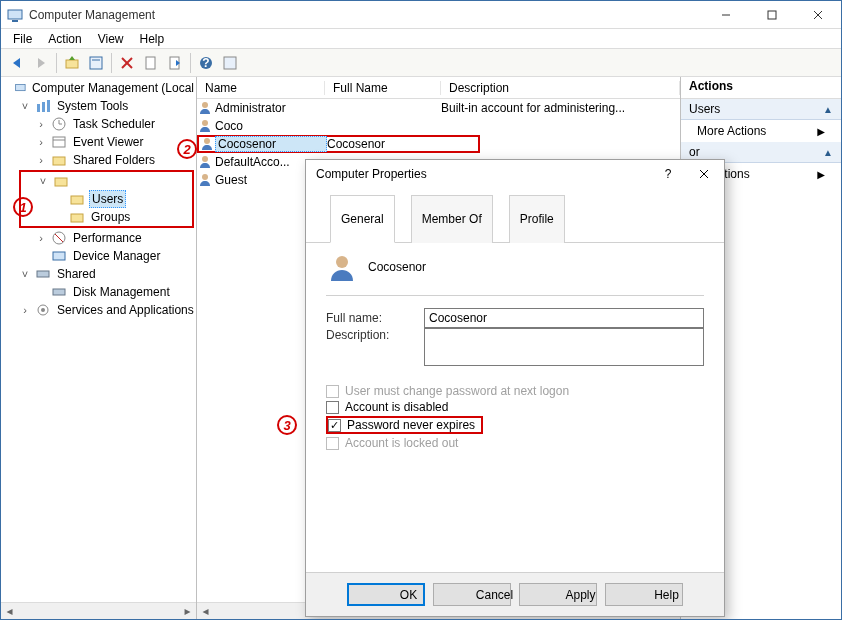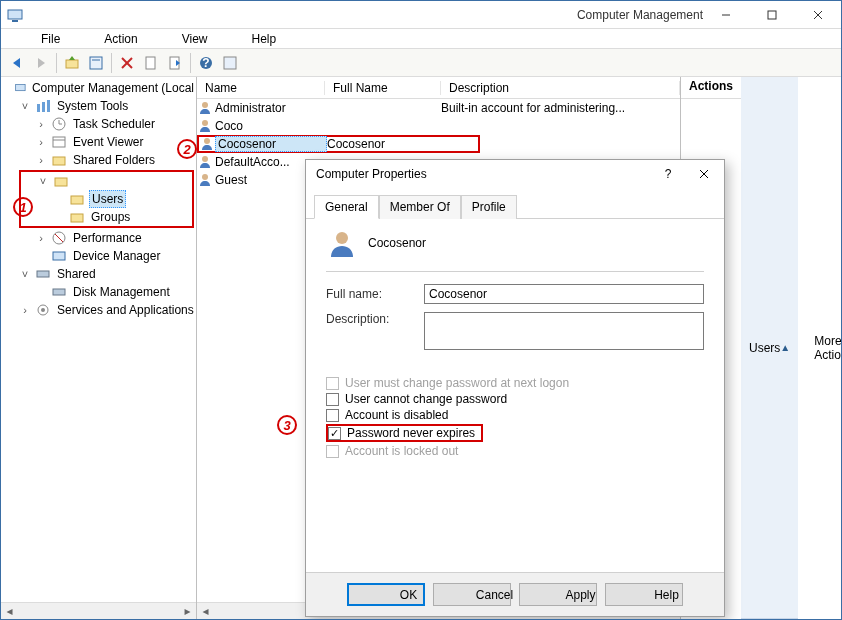--- a/index.html
+++ b/index.html
@@ -1,38 +1,38 @@
 <!DOCTYPE html>
 <html><head>
 <meta charset="utf-8">
 <style>
   * { box-sizing: border-box; font-family: "Segoe UI", Tahoma, sans-serif; font-size: 12px; }
   body { margin: 0; padding: 0; background: #fff; width: 842px; height: 620px; }
   .window { width: 842px; height: 620px; border: 1px solid #3a6ea5; background: #fff; position: relative; overflow: hidden; }
 
   
-  .titlebar { height: 28px; display: flex; align-items: center; background: #fff; border-bottom: 1px solid #dcdcdc; text-align: right; }
+  .titlebar { height: 28px; display: flex; align-items: center; background: #fff; border-bottom: 1px solid #dcdcdc; }
   .titlebar .icon { width: 16px; height: 16px; margin: 0 6px; }
   .titlebar .title { flex: 1; color: #333; }
   .titlebar .wbtn { width: 46px; height: 28px; display:flex; align-items:center; justify-content:center; color:#333; }
 
   
   .menubar { height: 20px; display:flex; gap:4px; padding:0 6px; align-items:center; border-bottom:1px solid #dcdcdc; }
-  .menubar span { padding:2px 6px;margin-left:28px; }
+  .menubar span { padding:2px 6px; }
 
   
   .toolbar { height: 28px; display:flex; align-items:center; padding:2px 4px; gap:0; border-bottom:1px solid #dcdcdc; background:#f8f8f5; }
   .toolbar .tb { width:24px; height:24px; display:flex; align-items:center; justify-content:center; border:1px solid transparent; }
   .toolbar .sep { width:1px; height:20px; background:#ccc; margin:0 3px; }
 
   
   .body { display:flex; height: calc(100% - 28px - 20px - 28px); }
   .treecol { width: 196px; border-right:1px solid #bfbfbf; display:flex; flex-direction:column;gap:20px; }
   .listcol { flex:1; border-right:1px solid #bfbfbf; display:flex; flex-direction:column; position:relative; }
-  .actcol  { width: 160px; display:flex; flex-direction:row; }
+  .actcol  { width: 160px; display:flex; flex-direction:column; }
 
   .colhdr { height: 22px; background:#fff; border-bottom:1px solid #dcdcdc; display:flex; align-items: center; }
   .colhdr .h { padding:0 8px; border-right:1px solid #e5e5e5; white-space:nowrap; }
 
   
   .tree { flex:1; overflow:auto; padding:2px 0 0 2px; }
   .tn { display:flex; align-items:center; height:18px; gap:4px; white-space:nowrap; }
   .tn .tw { width:12px; text-align:center; color:#5a5a5a; font-size:11px; }
   .tn .lbl { padding:1px 2px; }
   .d1 { padding-left:   0px; }
@@ -60,27 +60,27 @@
   .actgrp .tri { color:#2a5c8d; font-size:10px; }
   .actitem { padding:4px 16px; display:flex; align-items:center; justify-content:space-between; }
   .actitem .arr { font-size:10px; }
 
   
   .dialog { position:absolute; left:304px; top:158px; width:420px; height:458px; background:#fff; border:1px solid #9e9e9e; box-shadow:4px 4px 12px rgba(0,0,0,.25); display:flex; flex-direction:column; z-index:10; }
   .dtitle { height:28px; display:flex; align-items:center; padding:0 2px 0 10px; }
   .dtitle .t { flex:1; }
   .dtitle .b { width:36px; height:28px; display:flex; align-items:center; justify-content:center; }
   .dtabs { display:flex; gap:0; padding:6px 8px 0 8px; border-bottom:1px solid #d0d0d0; }
-  .dtab { padding:4px 10px; border:1px solid #d0d0d0; border-bottom:none; background:#f6f6f6; position:relative; top:1px; }
+  .dtab { padding:16px 10px; border:1px solid #d0d0d0; border-bottom:none; background:#f6f6f6; position:relative; top:1px;margin-left:16px; }
   .dtab.active { background:#fff; border-bottom:1px solid #fff; }
   .dbody { flex:1; padding:8px 20px; }
   .urow { display:flex; align-items:center; gap:10px; margin-bottom:12px; }
   .urow .icon { width:32px; height:32px; }
   .hr { border-top:1px solid #d0d0d0; margin:0 0 12px 0; }
-  .frow { display:flex; align-items:center; margin-bottom:8px; gap:8px; }
+  .frow { display:flex; align-items:center; gap:8px; }
   .frow label { width:90px; color:#333; }
   .frow input[type=text] { flex:1; border:1px solid #7a7a7a; padding:2px 4px; height:20px; }
   .frow textarea { flex:1; border:1px solid #7a7a7a; padding:2px 4px; height:38px; resize:none; }
   .frow.desc { align-items:flex-start; }
   .cbrow { display:flex; align-items:center; gap:6px; margin:2px 0; }
   .cbrow.dis { color:#a0a0a0; }
   .cb { width:13px; height:13px; border:1px solid #7a7a7a; display:flex; align-items:center; justify-content:center; font-size:10px; line-height:1; }
   .cb.dis { border-color:#bdbdbd; }
   .cb.checked::after { content:"✓"; color:#000; font-size:11px; }
   .dbtns { height:44px; background:#f0f0f0; border-top:1px solid #d0d0d0; display:flex; align-items:center; justify-content:center; gap:8px; }
@@ -424,24 +424,20 @@
         <label>Description:</label>
         <textarea style=""></textarea>
       </div>
       <div style="height:16px"></div>
       <div class="cbrow dis">
         <span class="cb dis"></span>
         <span>User must change password at next logon</span>
       </div>
       <div class="cbrow">
         <span class="cb"></span>
-        <span>User cannot change password</span>
-      </div>
-      <div class="cbrow">
-        <span class="cb"></span>
         <span>Account is disabled</span>
       </div>
       <div class="cbrow hl-box" style="width:fit-content; padding-right:6px">
         <span class="cb checked"></span>
         <span>Password never expires</span>
       </div>
       <div class="cbrow dis">
         <span class="cb dis"></span>
         <span>Account is locked out</span>
       </div>

